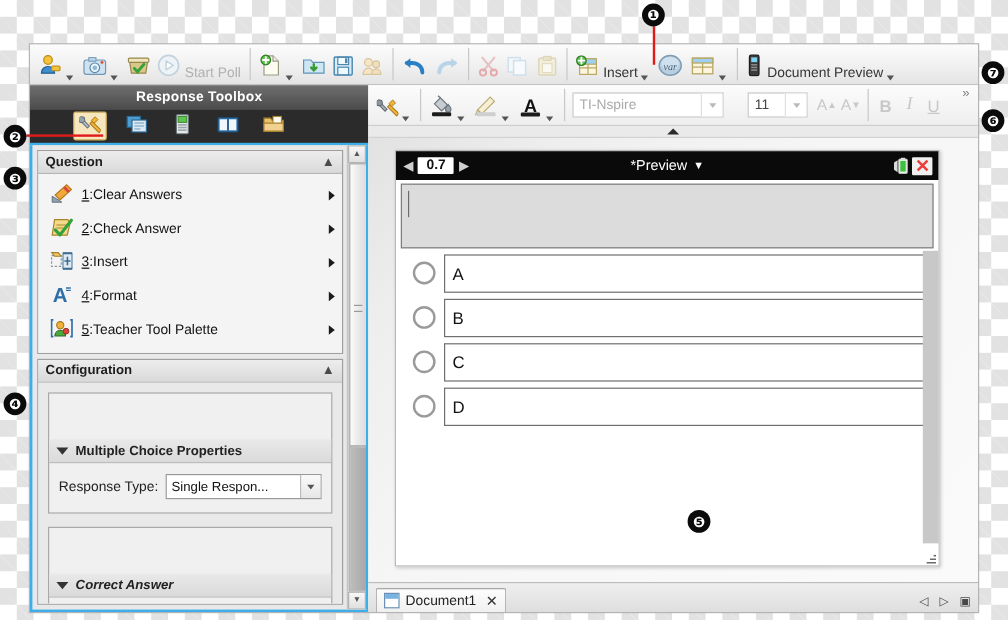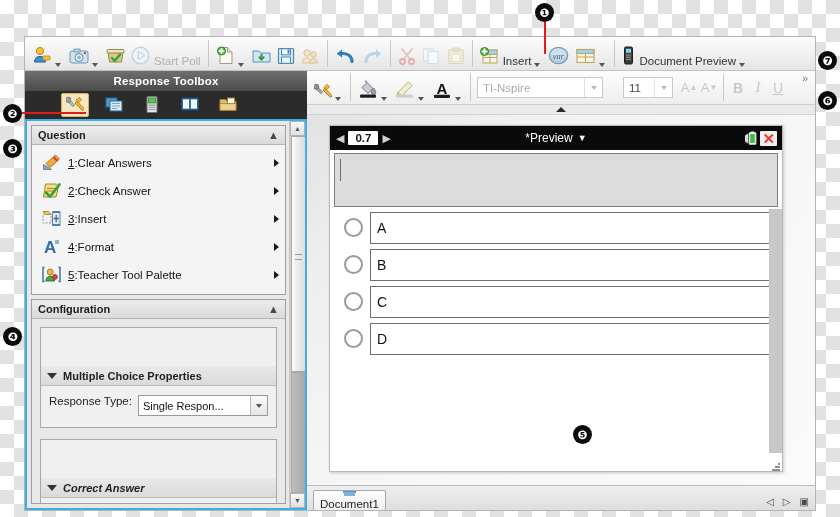--- a/index.html
+++ b/index.html
@@ -111,21 +111,21 @@
   .group{
     border:1px solid #a8a8a8;background:#f0f0f0;margin-bottom:11px;
   }
   .grouphead{
     height:19px;background:linear-gradient(to bottom,#e9e9e9,#dadada);
     border-bottom:1px solid #bcbcbc;display:flex;align-items:center;padding:0 6px;
     font-weight:bold;font-size:11px;margin-top:38px;
   }
   .tri{width:0;height:0;border-left:5px solid transparent;border-right:5px solid transparent;
     border-top:6px solid #333;margin-right:6px;}
-  .grouprow{display:flex;align-items:flex-start;padding:9px 8px 11px 8px;}
+  .grouprow{display:flex;align-items:center;padding:9px 8px 11px 8px;}
   .flabel{font-size:11.5px;margin-right:6px;}
   .combo{
     height:19px;border:1px solid #999;background:#fff;display:flex;align-items:center;
     font-size:11px;flex:1;min-width:0;
   }
   .combo .ctxt{padding:0 4px;flex:1;white-space:nowrap;overflow:hidden;color:#111;}
   .combo .cbtn{width:16px;height:100%;border-left:1px solid #bbb;
     background:linear-gradient(to bottom,#fafafa,#e6e6e6);display:flex;align-items:center;justify-content:center;}
   .ansrow{display:flex;align-items:center;padding:7px 8px 2px 8px;}
   .check{font-size:15px;color:#b7b7b7;margin-right:7px;}
@@ -219,21 +219,21 @@
   #resize{position:absolute;right:3px;bottom:3px;width:7px;height:7px;}
 
   
   #bottombar{
     height:24px;min-height:24px;background:linear-gradient(to bottom,#efefef,#dedede);
     border-top:1px solid #bcbcbc;display:flex;align-items:flex-end;padding:0 6px;
   }
   #doctab{
     height:19px;background:linear-gradient(to bottom,#fdfdfd,#f0f0f0);
     border:1px solid #a9a9a9;border-bottom:none;border-radius:2px 2px 0 0;
-    display:flex;align-items:center;padding:0 6px;gap:5px;font-size:11.5px;flex-direction:column;
+    display:flex;align-items:center;padding:0 6px;gap:5px;font-size:11.5px;
   }
   #docicon{width:11px;height:11px;border:1px solid #6b8fb5;background:#fff;position:relative;}
   #docicon::after{content:"";position:absolute;left:0;right:0;top:0;height:4px;background:#79b4e0;}
   #tabclose{font-size:12px;color:#333;margin-left:3px;}
   #bottomright{margin-left:auto;display:flex;align-items:center;gap:9px;padding-bottom:3px;color:#4a4a4a;font-size:10px;}
 </style>
 </head>
 <body>
 
 <div class="callout" style="left:535px;top:3px;">❶</div>

